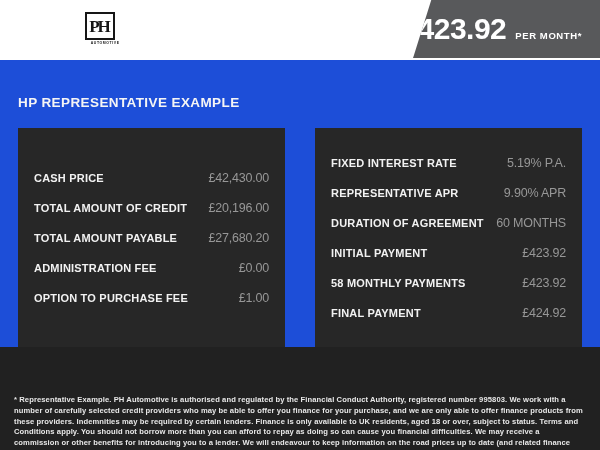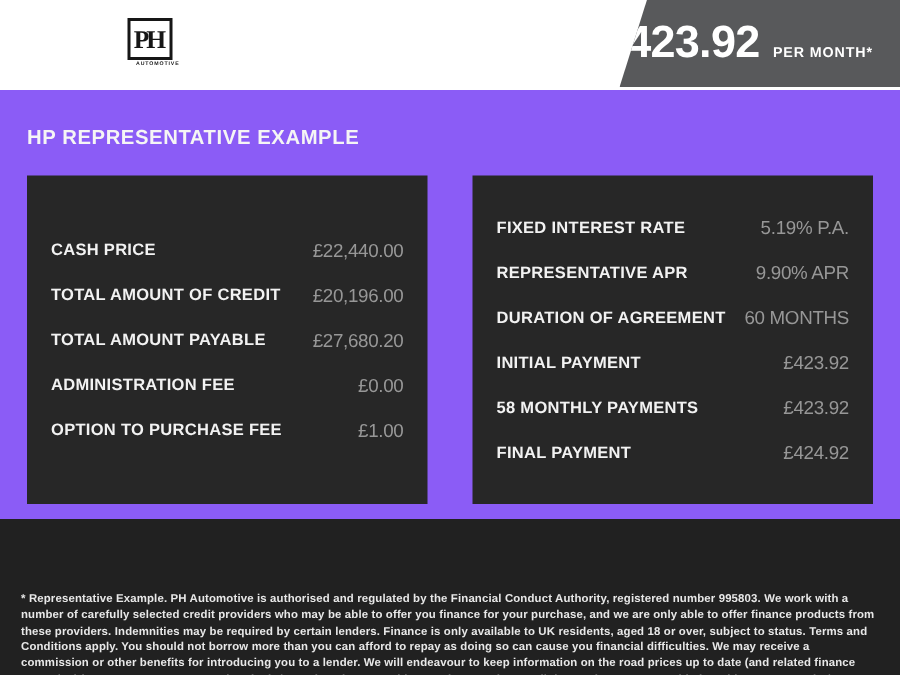--- a/index.html
+++ b/index.html
@@ -78,22 +78,22 @@
     font-size: 9.5px;
     font-weight: bold;
     color: #ffffff;
     letter-spacing: 0.6px;
     margin-left: 9px;
   }
 
   
   .main {
     flex: 1 1 auto;
-    background: #8b5cf6;
-    padding: 24px 18px 0 18px;
+    background: #1d4ed8;
+    padding: 35px 18px 0 18px;
   }
   .section-title {
     font-size: 13.5px;
     font-weight: bold;
     color: #f5f5f5;
     letter-spacing: 0.4px;
     line-height: 16px;
     margin-bottom: 17px;
     padding-left: 0;
   }
@@ -162,21 +162,21 @@
   </div>
 </div>
 
 <div class="main">
   <div class="section-title">HP REPRESENTATIVE EXAMPLE</div>
   <div class="panels">
 
     <div class="panel">
       <div class="row">
         <span class="row-label">CASH PRICE</span>
-        <span class="row-value">£22,440.00</span>
+        <span class="row-value">£42,430.00</span>
       </div>
       <div class="row">
         <span class="row-label">TOTAL AMOUNT OF CREDIT</span>
         <span class="row-value">£20,196.00</span>
       </div>
       <div class="row">
         <span class="row-label">TOTAL AMOUNT PAYABLE</span>
         <span class="row-value">£27,680.20</span>
       </div>
       <div class="row">

